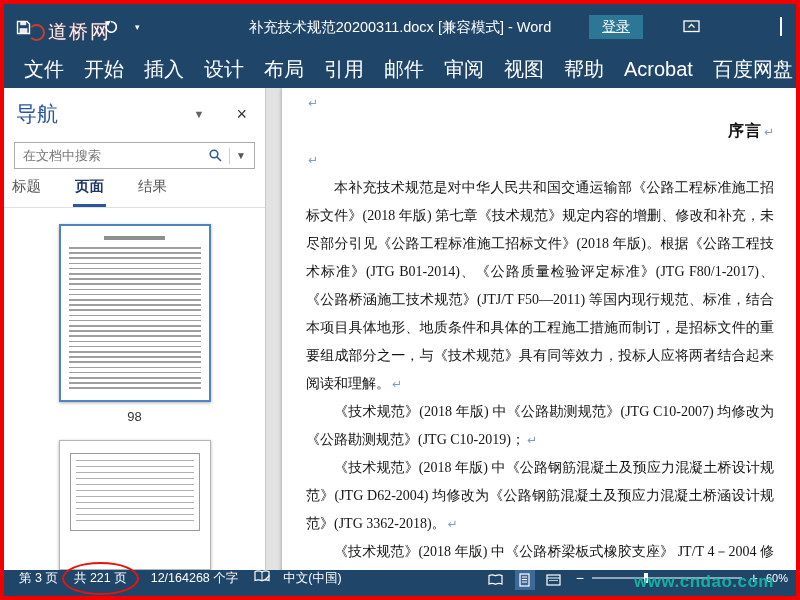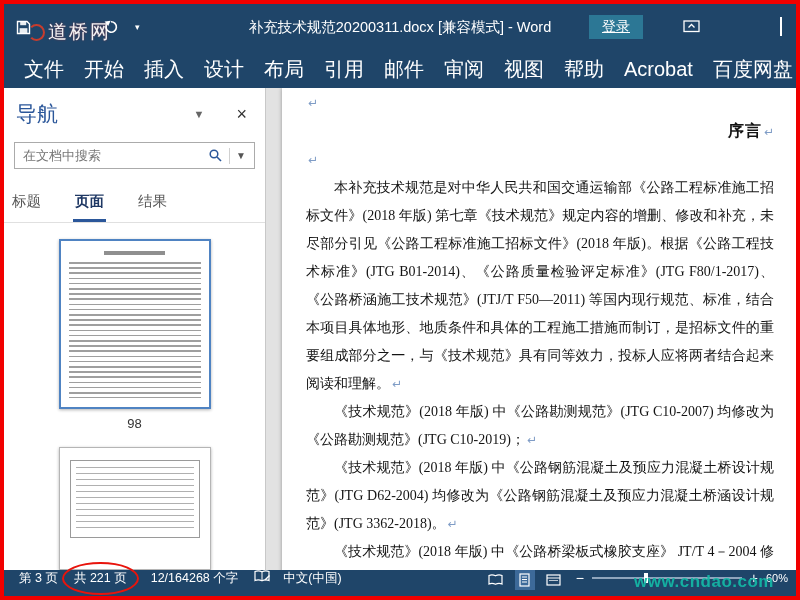--- a/index.html
+++ b/index.html
@@ -46,21 +46,21 @@
   .nav-title { color:#2b579a; font-size:21px; }
   .nav-head-caret { margin-left:auto; color:#666; font-size:11px; cursor:pointer; padding:4px 6px; }
   .nav-close { color:#333; font-size:18px; cursor:pointer; padding:0 4px; margin-left:22px; line-height:1; }
   .searchbox { margin:10px 10px 0 10px; height:27px; border:1px solid #ababab; background:#fff;
                display:flex; align-items:center; }
   .searchbox input { border:0; outline:none; flex:1; min-width:0; padding:0 8px; font-size:13px;
                      color:#333; font-family:inherit; background:transparent; }
   .searchbox input::placeholder { color:#767676; }
   .search-divider { width:1px; height:16px; background:#d0d0d0; margin:0 6px; }
   .search-caret { color:#555; font-size:10px; padding-right:8px; cursor:pointer; }
-  .nav-tabs { display:flex; gap:30px; margin-top:23px; padding:0 0 0 6px; border-bottom:1px solid #e0e0e0; }
+  .nav-tabs { display:flex; gap:30px; margin-top:8px; padding:0 0 0 6px; border-bottom:1px solid #e0e0e0; }
   .ntab { font-size:14.5px; color:#555; padding:0 2px 8px 2px; cursor:pointer; }
   .ntab.active { color:#1f3864; font-weight:bold; border-bottom:3px solid #2b579a; }
   .thumbs { flex:1; overflow:hidden; display:flex; flex-direction:column; align-items:center;
             padding-top:16px; background:#fff; }
   .thumb { position:relative; width:152px; height:206px; background:#fff; cursor:pointer;
            box-shadow:0 1px 3px rgba(0,0,0,.3); border:1px solid #b5b5b5; }
   .thumb.selected { border:2px solid #4f83c2; }
   .thumb-body { position:absolute; inset:8px; }
   .t-bar { height:4px; width:46%; margin:2px auto 7px auto; background:#8f8f8f; }
   .t-lines { height:calc(100% - 14px);

